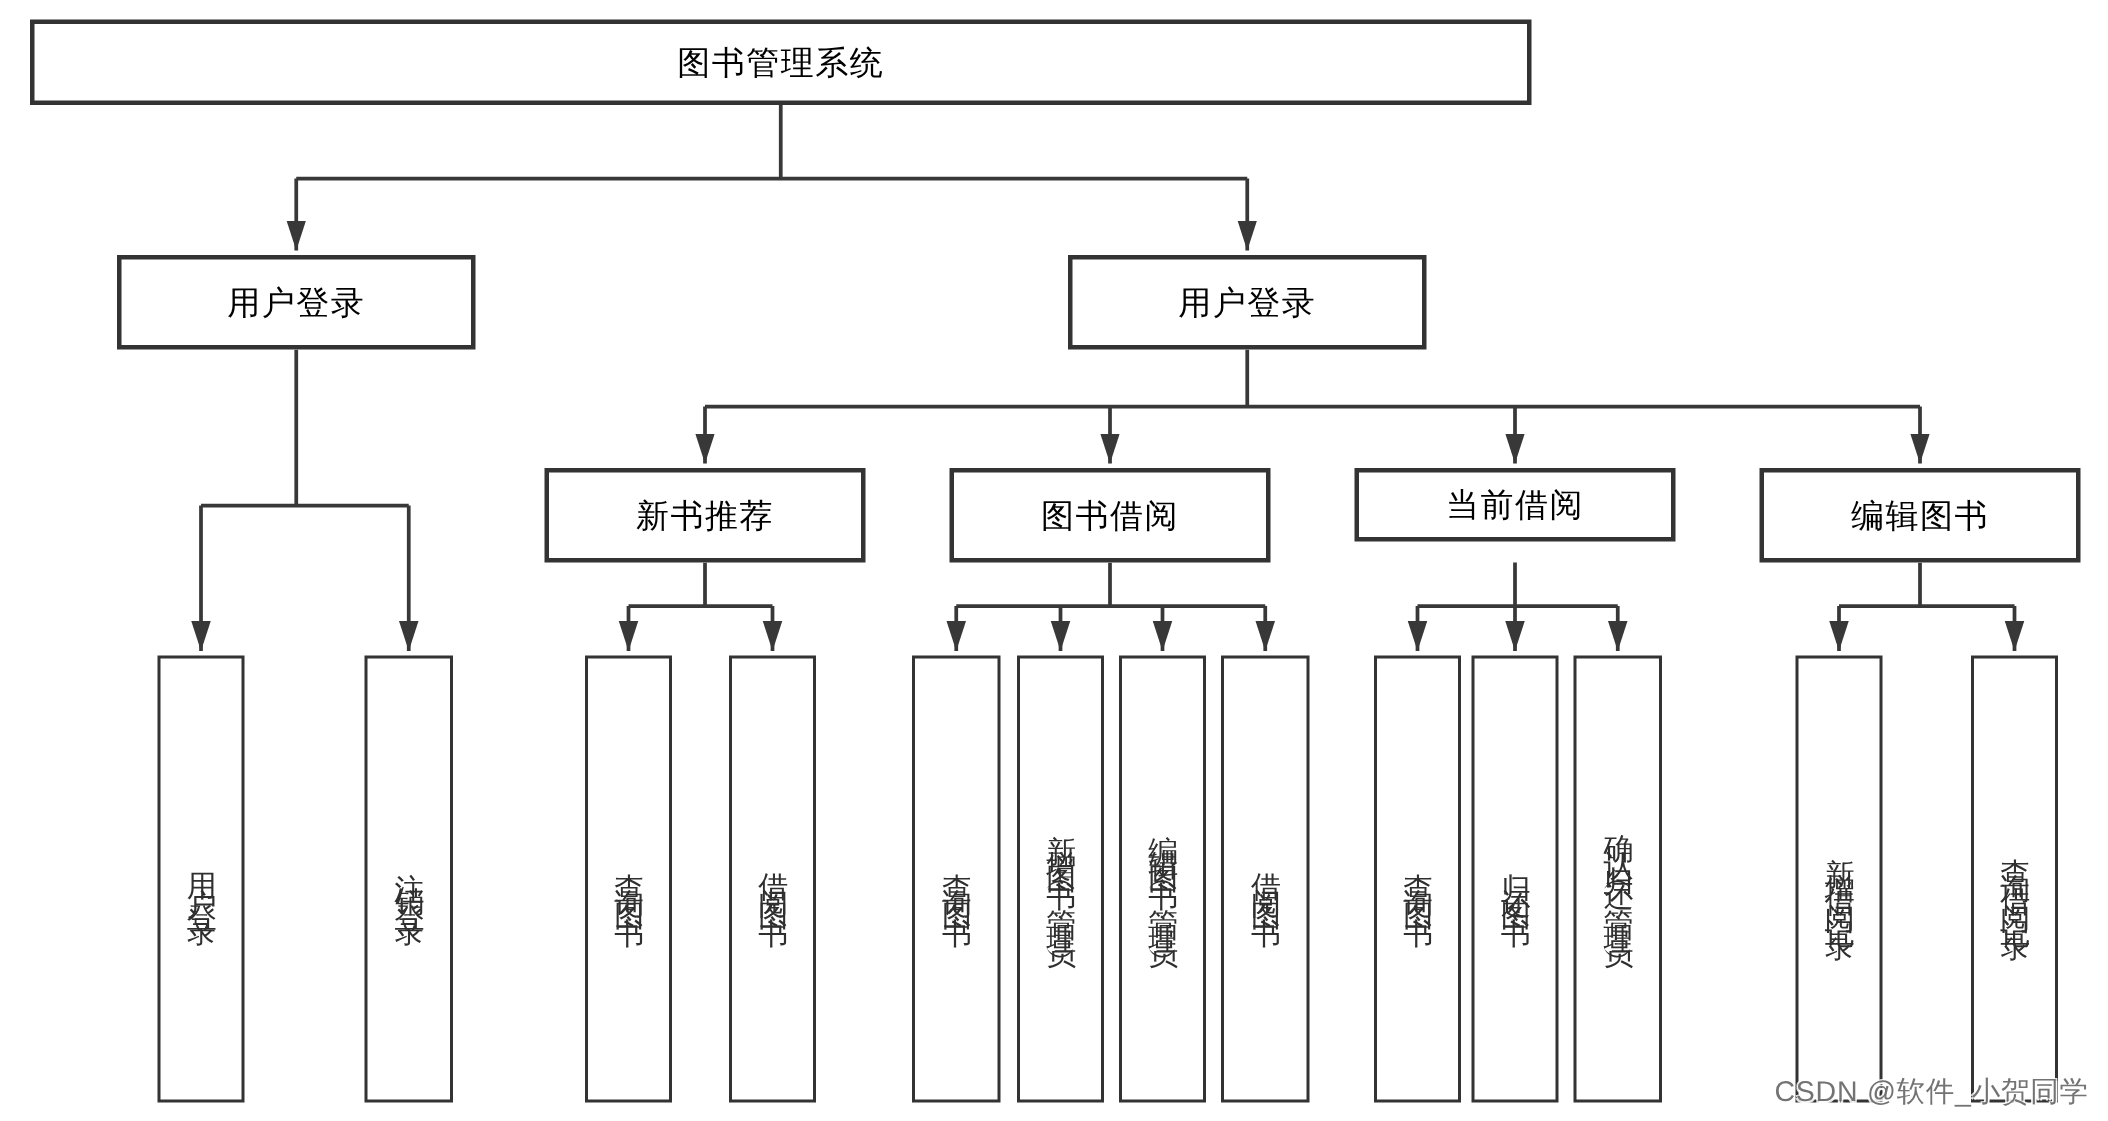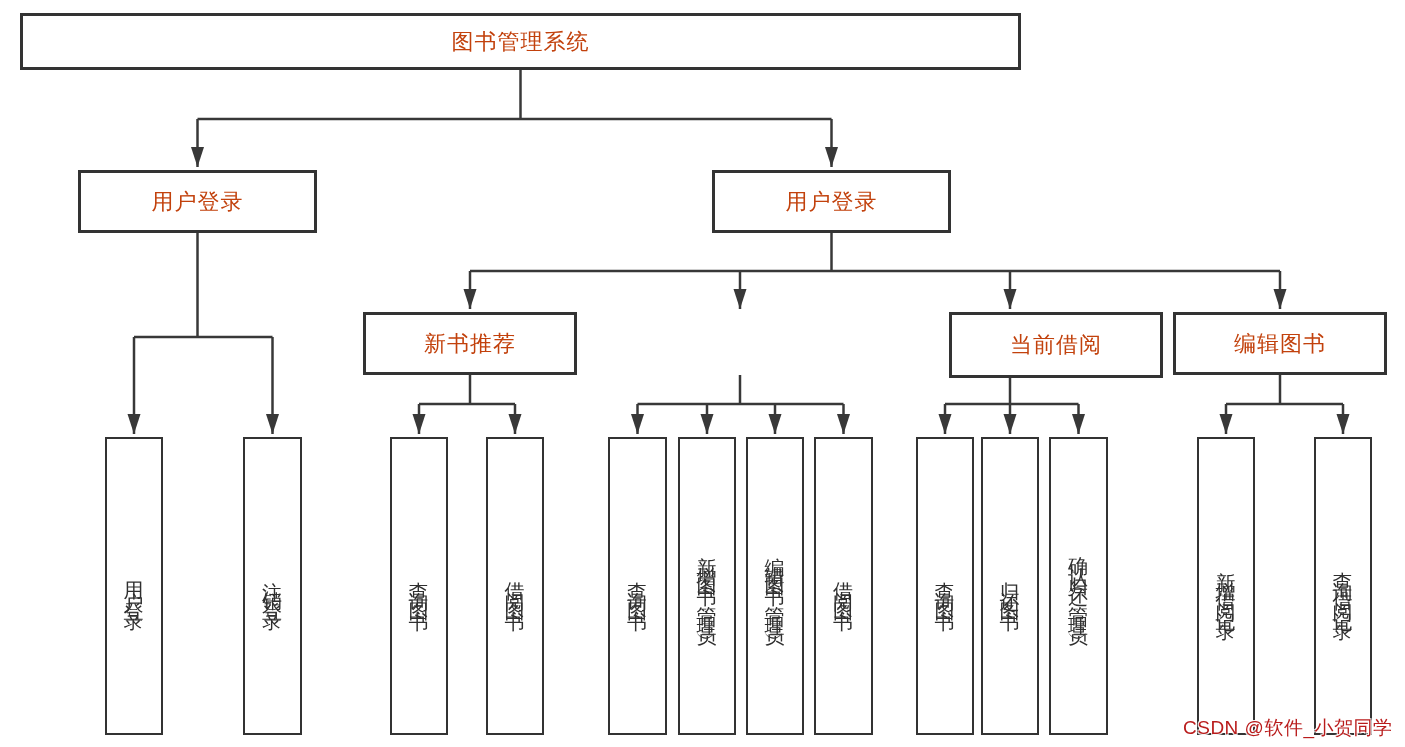--- a/index.html
+++ b/index.html
@@ -26,42 +26,42 @@
     box-sizing: border-box;
     background: #ffffff;
     border: 3px solid #333333;
     display: flex;
     align-items: center;
     justify-content: center;
   }
   .h-box {
     font-size: 22px;
     letter-spacing: 1px;
-    color: #c2410c;
+    color: #000000;
   }
   .v-box {
     border-width: 2px;
     top: 437px;
     height: 298px;
   }
   .v-box .v-label {
     writing-mode: vertical-rl;
     text-orientation: mixed;
     font-size: 20px;
     letter-spacing: 10px;
     line-height: 1.1;
     color: #2f2f2f;
     white-space: nowrap;
   }
   .watermark {
     position: absolute;
     left: 1183px;
     top: 715px;
     font-size: 19px;
-    color: #b91c1c;
+    color: #737373;
     letter-spacing: 0.5px;
     white-space: nowrap;
     z-index: 5;
     text-shadow:
       1px 1px 0 rgba(255,255,255,0.85),
       -1px -1px 0 rgba(255,255,255,0.85),
       1px -1px 0 rgba(255,255,255,0.85),
       -1px 1px 0 rgba(255,255,255,0.85);
   }
 </style>
@@ -127,21 +127,24 @@
   <div class="box h-box" style="left:78px; top:170px; width:239px; height:63px;">
     <span>用户登录</span>
   </div>
   <div class="box h-box" style="left:712px; top:170px; width:239px; height:63px;">
     <span>用户登录</span>
   </div>
 
   <div class="box h-box" style="left:363px; top:312px; width:214px; height:63px;">
     <span>新书推荐</span>
   </div>
-  <div class="box h-box" style="left:903px; top:312px; width:214px; height:66px;margin-left:46px;">
+  <div class="box h-box" style="left:633px; top:312px; width:214px; height:63px;">
+    <span>图书借阅</span>
+  </div>
+  <div class="box h-box" style="left:903px; top:312px; width:214px; height:49px;">
     <span>当前借阅</span>
   </div>
   <div class="box h-box" style="left:1173px; top:312px; width:214px; height:63px;">
     <span>编辑图书</span>
   </div>
 
   <div class="box v-box" style="left:105px; width:58px;">
     <span class="v-label">用户登录</span>
   </div>
   <div class="box v-box" style="left:243px; width:59px;">

